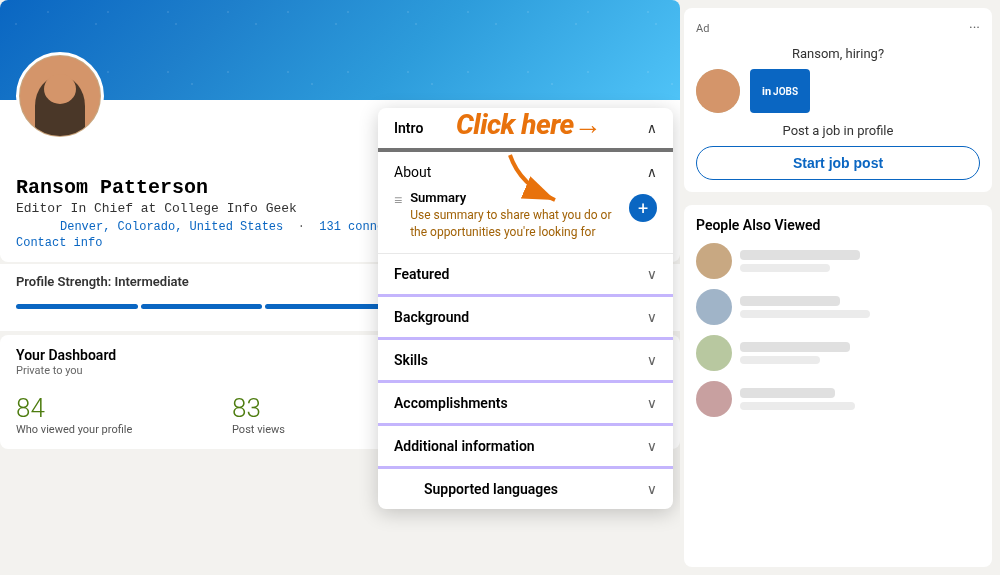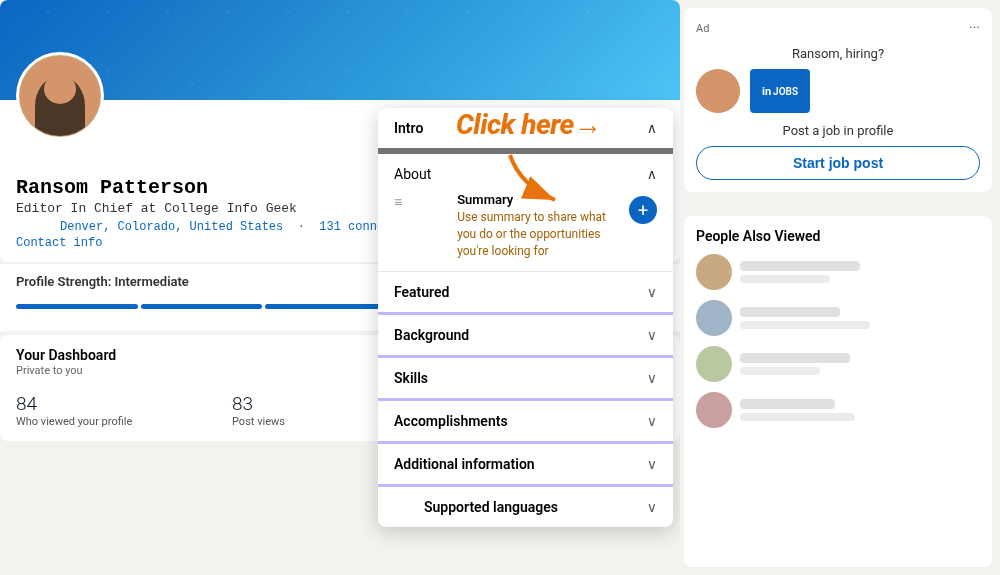--- a/index.html
+++ b/index.html
@@ -205,23 +205,23 @@
       display: flex;
       gap: 0;
     }
 
     .stat-item {
       flex: 1;
       padding-right: 12px;
     }
 
     .stat-number {
-      font-size: 19px;
+      font-size: 26px;
       font-weight: 300;
-      color: #0f172a;
+      color: #4d7c0f;
       line-height: 1.1;
     }
 
     .stat-label {
       font-size: 11px;
       color: #555;
       line-height: 1.3;
     }
 
     
@@ -293,21 +293,20 @@
     }
 
     .about-drag {
       color: #999;
       font-size: 14px;
       margin-top: 2px;
     }
 
     .about-text-block {
       flex: 1;
-      margin-left: 47px;
     }
 
     .about-sub-label {
       font-size: 13px;
       font-weight: 600;
       color: #000;
       margin-bottom: 2px;
     }
 
     .about-desc {
@@ -372,21 +371,21 @@
       color: #0a66c2;
       font-size: 16px;
     }
 
     
     .intro-header {
       display: flex;
       align-items: center;
       justify-content: space-between;
       padding: 12px 16px;
-      border-bottom: 6px solid #737373;
+      border-bottom: 4px solid #737373;
     }
 
     .intro-label {
       font-size: 14px;
       font-weight: 600;
       color: #000;
     }
 
     
     .click-here-annotation {
@@ -408,21 +407,21 @@
       letter-spacing: -0.5px;
     }
 
     
     .right-sidebar {
       width: 320px;
       height: 575px;
       padding: 8px 8px 8px 4px;
       display: flex;
       flex-direction: column;
-      gap: 24px;
+      gap: 13px;
       overflow: hidden;
     }
 
     .ad-card {
       background: #fff;
       border-radius: 8px;
       padding: 12px;
       flex-shrink: 0;
     }
 

